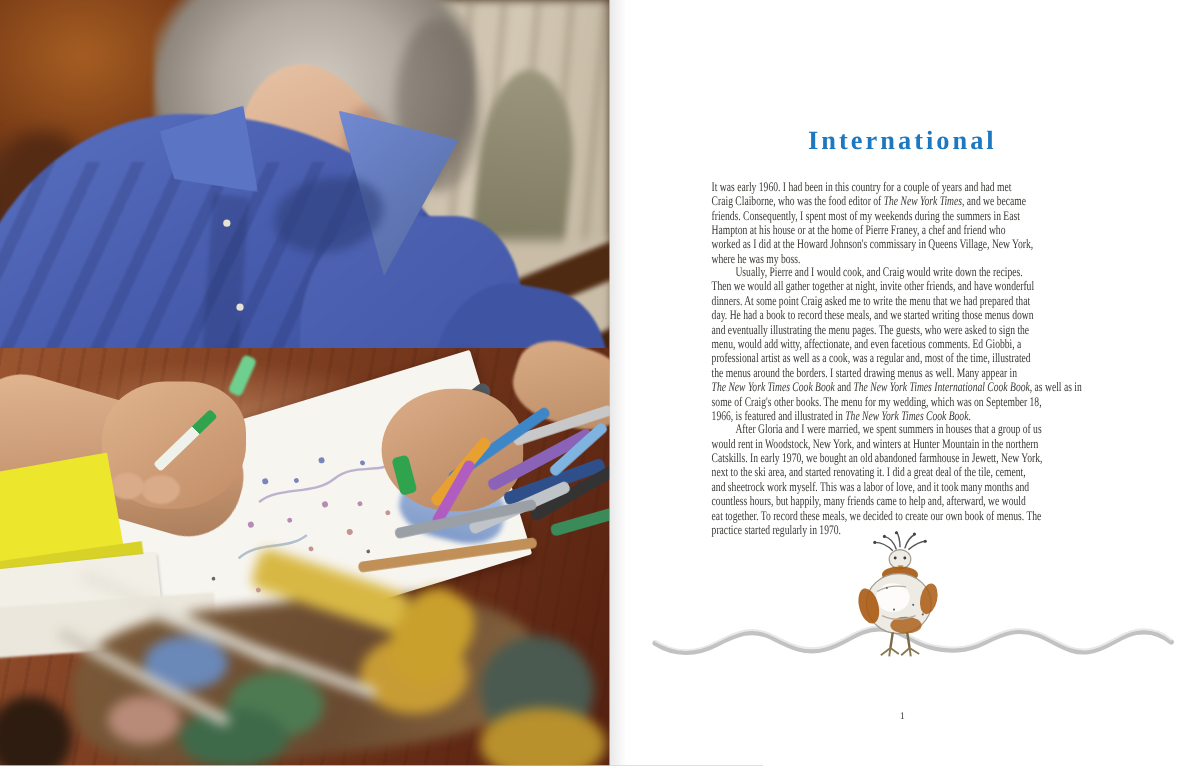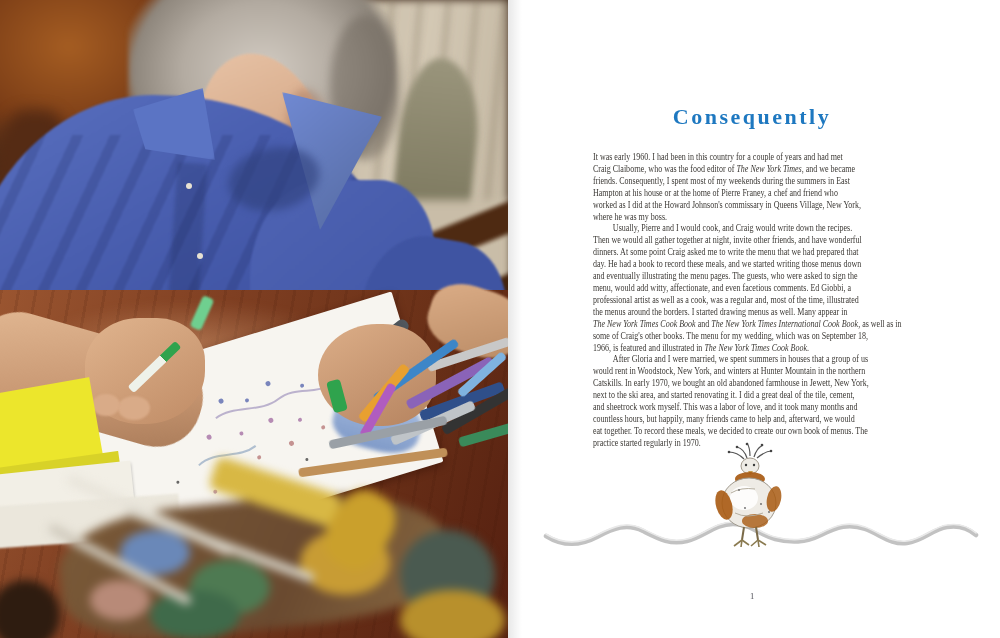--- a/index.html
+++ b/index.html
@@ -166,21 +166,21 @@
       <div style="position:absolute;left:330px;top:20px;width:60px;height:80px;transform:rotate(30deg);background:#caa02c;border-radius:40%;"></div>
       <div style="position:absolute;left:400px;top:60px;width:95px;height:90px;background:#4a5a50;border-radius:50%;"></div>
       <div style="position:absolute;left:400px;top:120px;width:105px;height:60px;background:#b8902c;border-radius:50%;"></div>
       <div style="position:absolute;left:-10px;top:110px;width:70px;height:70px;background:#2e1c10;border-radius:50%;"></div>
     </div>
   </div>
 
   <div class="page">
     <div class="gutter"></div>
 
-    <h1 class="title" style="margin:0;">Consequently</h1>
+    <h1 class="title" style="margin:0;">International</h1>
 
     <div class="body-text">
         <p>
           <span class="line"><span>It was early 1960. I had been in this country for a couple of years and had met</span></span>
           <span class="line"><span>Craig Claiborne, who was the food editor of </span><span class="it">The New York Times</span><span>, and we became</span></span>
           <span class="line"><span>friends. Consequently, I spent most of my weekends during the summers in East</span></span>
           <span class="line"><span>Hampton at his house or at the home of Pierre Franey, a chef and friend who</span></span>
           <span class="line"><span>worked as I did at the Howard Johnson's commissary in Queens Village, New York,</span></span>
           <span class="line"><span>where he was my boss.</span></span>
         </p>

